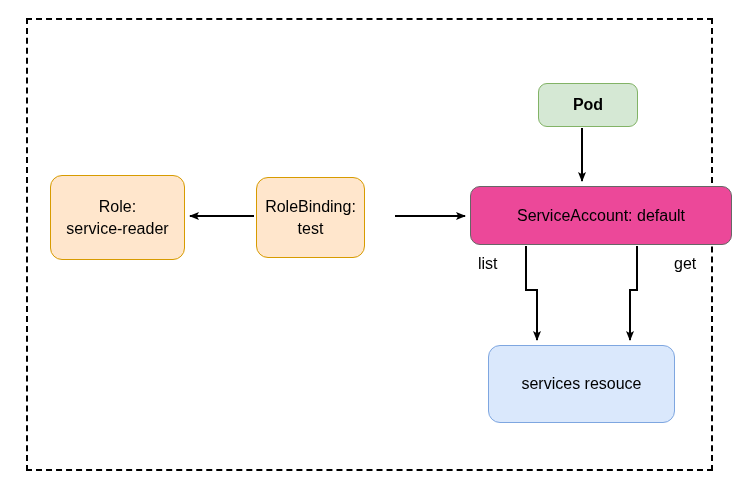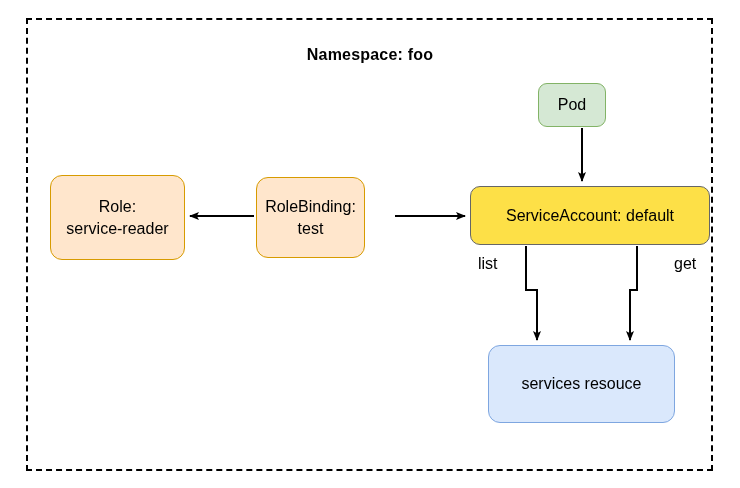--- a/index.html
+++ b/index.html
@@ -74,32 +74,33 @@
     left: 256px;
     top: 177px;
     width: 109px;
     height: 81px;
     background: #ffe6cc;
     border-color: #d79b00;
   }
   .node-pod {
     left: 538px;
     top: 83px;
-    width: 68px;
+    width: 100px;
     height: 44px;
     background: #d5e8d4;
     border-color: #82b366;
     border-radius: 9px;
+    font-weight: bold;
   }
   .node-serviceaccount {
     left: 470px;
     top: 186px;
-    width: 240px;
+    width: 262px;
     height: 59px;
-    background: #fde047;
+    background: #ec4899;
     border-color: #666666;
     border-radius: 10px;
   }
   .node-services-resource {
     left: 488px;
     top: 345px;
     width: 187px;
     height: 78px;
     background: #dae8fc;
     border-color: #7ea6e0;
@@ -120,21 +121,20 @@
     margin-left: 15px;
   }
 </style>
 </head>
 <body>
 
 <div id="canvas">
 
   <div class="namespace-boundary"></div>
 
-  <div class="diagram-title">Namespace: foo</div>
 
   <svg id="edge-layer" viewBox="0 0 740 488" xmlns="http://www.w3.org/2000/svg">
     <defs>
       <marker id="arrowhead" markerWidth="10" markerHeight="8" refX="9" refY="4" orient="auto" markerUnits="userSpaceOnUse">
         <path d="M0,0 L10,4 L0,8 L2.2,4 Z" fill="#000000"></path>
       </marker>
     </defs>
 
     <g>
       <line x1="254" y1="216" x2="190" y2="216" stroke="#000000" stroke-width="2" marker-end="url(#arrowhead)"></line>

